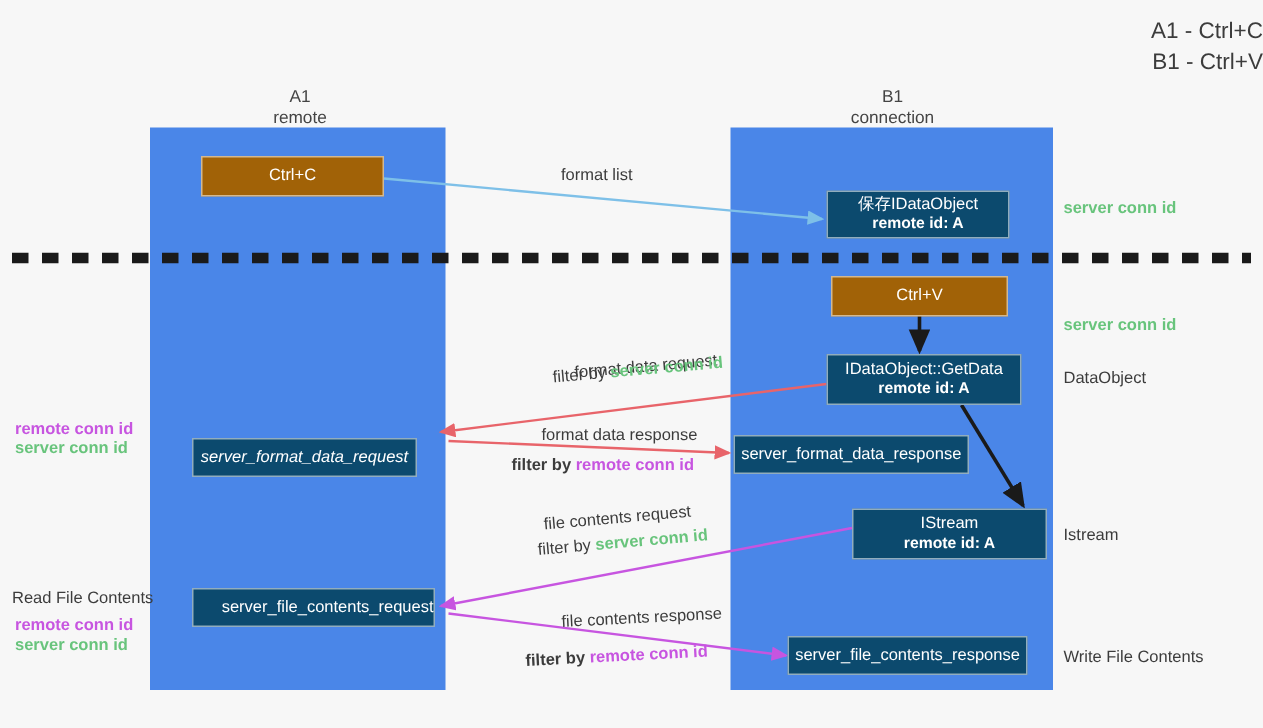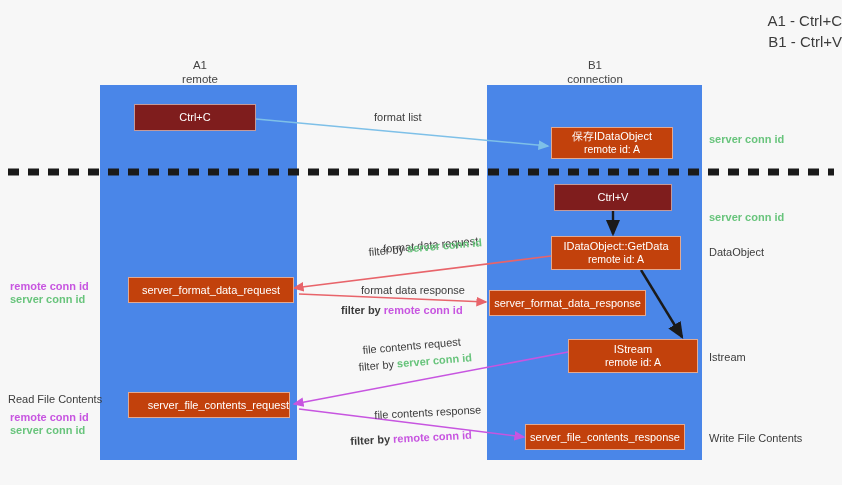--- a/index.html
+++ b/index.html
@@ -59,24 +59,24 @@
     align-items: center;
     justify-content: center;
     color: #ffffff;
     font-size: 11px;
     line-height: 13px;
     text-align: center;
     box-sizing: border-box;
     border: 1px solid rgba(255,255,255,0.55);
     white-space: pre;
   }
-  .node.green { background: #7f1d1d; }
+  .node.green { background: #a16207; }
   .node.orange { background: #fbb košik; }
-  .node.orange { background: #c2410c; }
-  .node .l2 { font-size: 10.5px; }
+  .node.orange { background: #0c4a6e; }
+  .node .l2 { font-size: 10.5px; font-weight: bold; }
 
   
   .side-label {
     font-size: 11px;
     line-height: 14px;
     white-space: pre;
   }
   .green-txt { color: #68c47c; font-weight: bold; }
   .magenta-txt { color: #c755e0; font-weight: bold; }
   .plain-txt { color: #3c3c3c; }
@@ -142,21 +142,21 @@
 
     <path d="M568,352 L294,404" stroke="#c755e0" stroke-width="1.6" fill="none" marker-end="url(#ah-mag)"></path>
 
     <path d="M299,409 L524,437" stroke="#c755e0" stroke-width="1.6" fill="none" marker-end="url(#ah-mag)"></path>
   </svg>
 
   <div class="abs node green" style="left:134px; top:104px; width:122px; height:27px;">
     <span>Ctrl+C</span>
   </div>
 
-  <div class="abs node orange" style="left:128px; top:277px; width:166px; height:26px;">
+  <div class="abs node orange" style="left:128px; top:292px; width:150px; height:26px;font-style:italic;">
     <span>server_format_data_request</span>
   </div>
 
   <div class="abs node orange" style="left:128px; top:392px; width:162px; height:26px;align-items:flex-end;">
     <span>server_file_contents_request</span>
   </div>
 
   <div class="abs node orange" style="left:551px; top:127px; width:122px; height:32px;">
     <span>保存IDataObject</span>
     <span class="l2">remote id: A</span>

